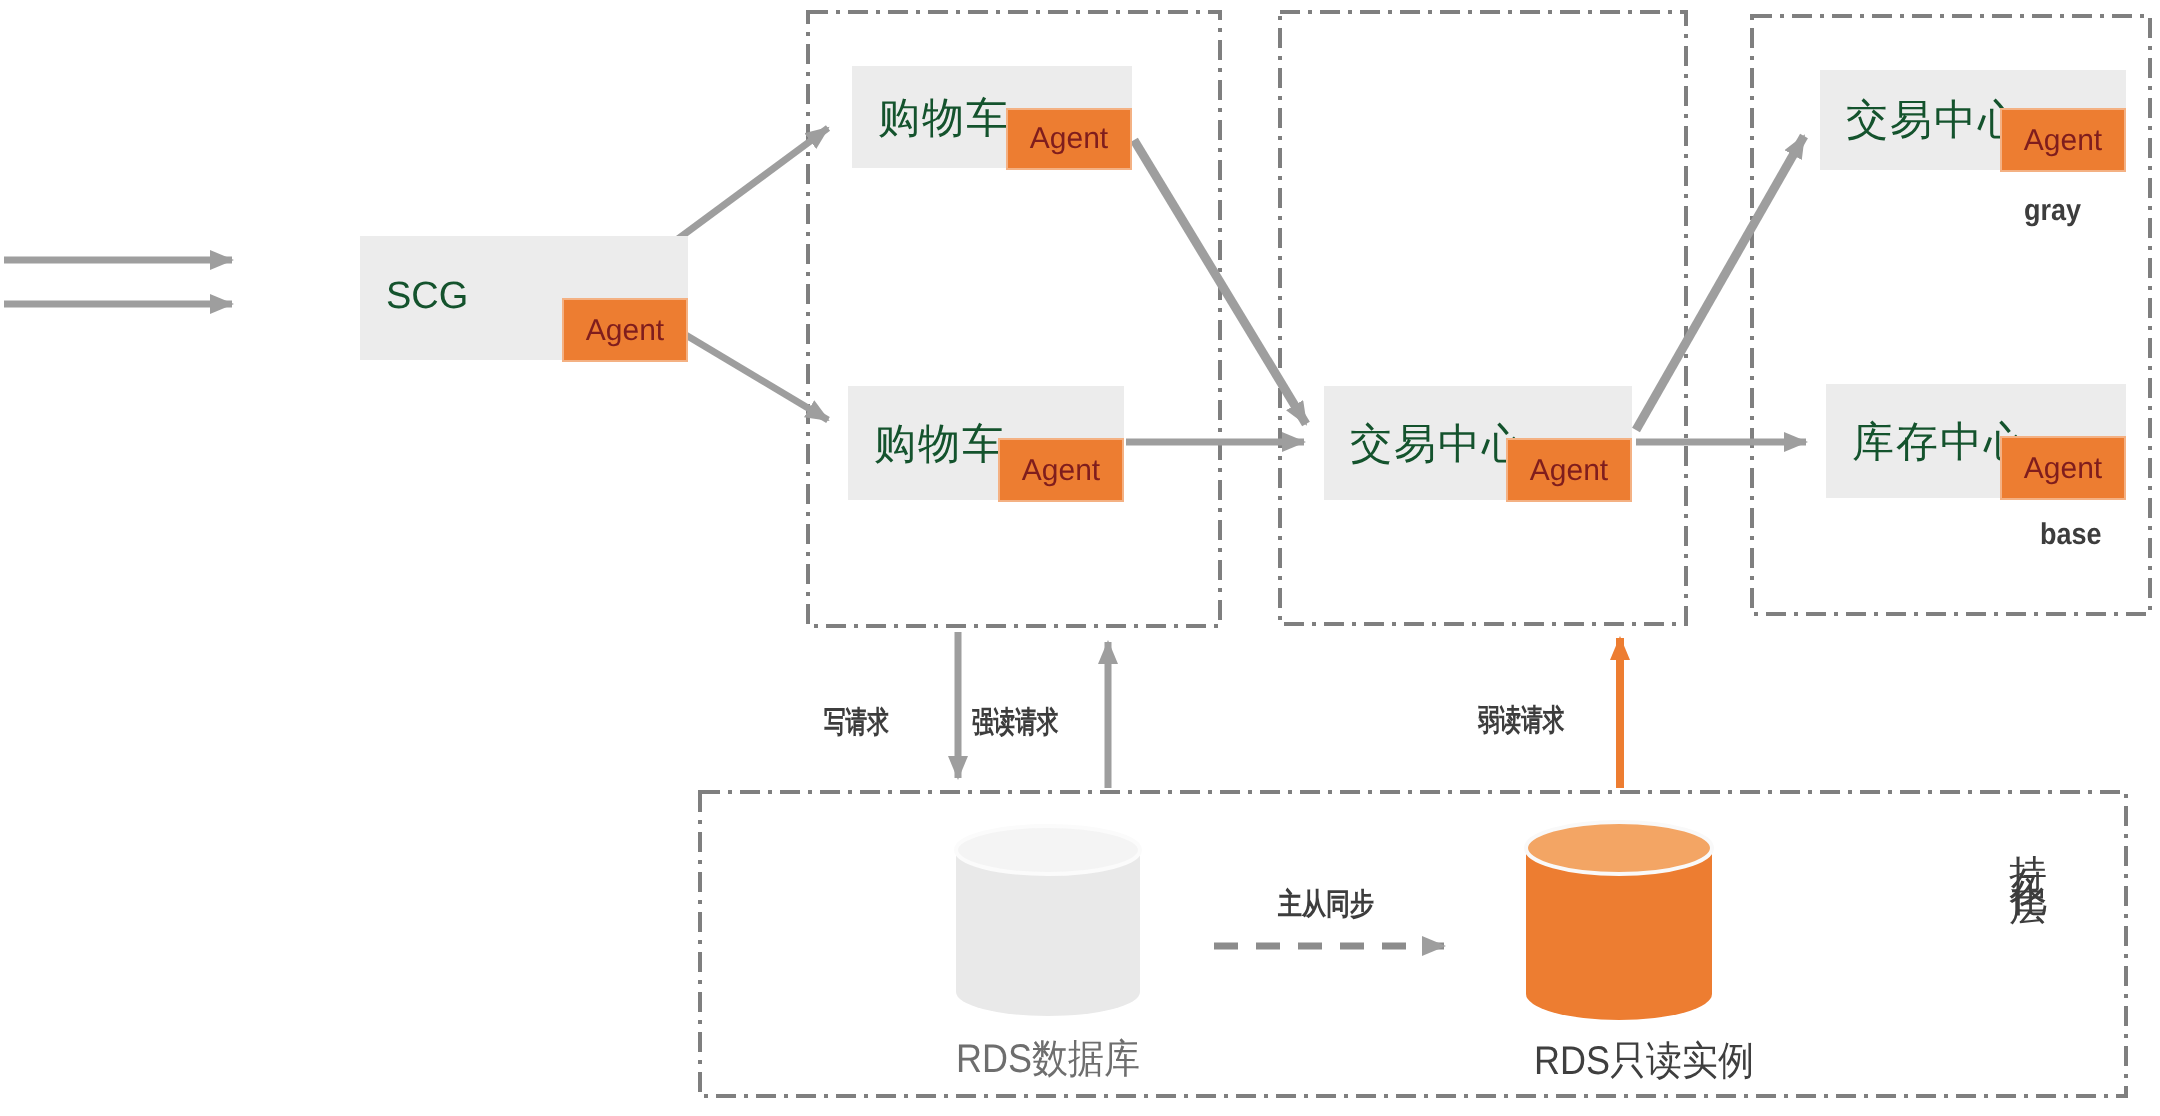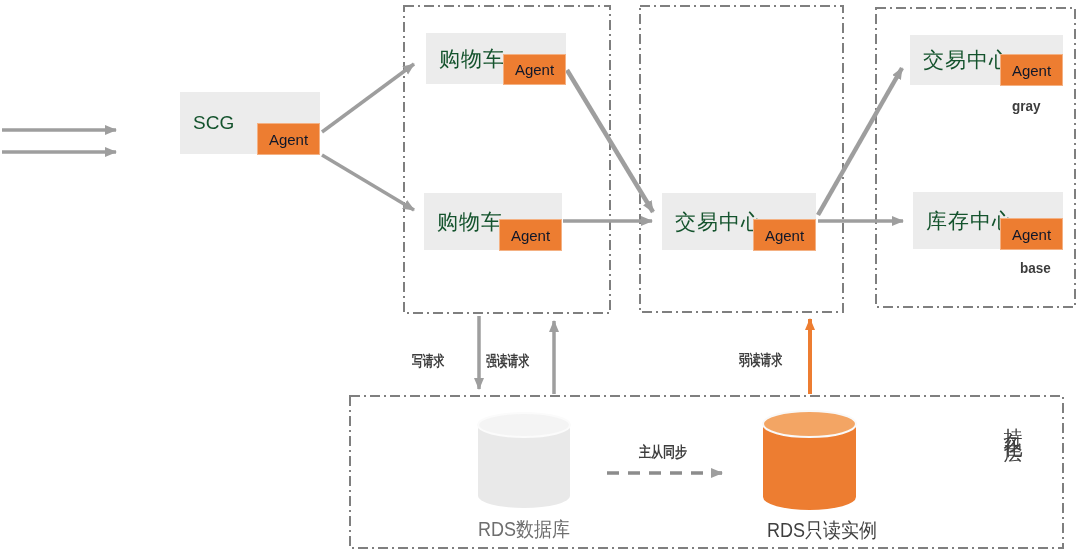--- a/index.html
+++ b/index.html
@@ -12,23 +12,23 @@
   
   .node{position:absolute;background:#ececec;z-index:2;}
   .node .label{
     position:absolute;left:13px;top:50%;transform:translateY(-50%);
     font-size:21px;color:#14532d;white-space:nowrap;letter-spacing:1px;
   }
   .agent{
     position:absolute;right:0;bottom:-1px;width:63px;height:32px;
     background:#ED7D31;border:1px solid #F4B183;box-sizing:border-box;
     display:flex;align-items:center;justify-content:center;
-    font-size:15px;color:#0f172a;z-index:3;
+    font-size:15px;color:#7f1d1d;z-index:3;
   }
-  #node-scg{left:180px;top:92px;width:140px;height:62px;}
+  #node-scg{left:180px;top:118px;width:164px;height:62px;}
   #node-scg .label{font-size:19px;letter-spacing:0;}
   #node-cart1{left:426px;top:33px;width:140px;height:51px;}
   #node-cart1 .agent{height:31px;}
   #node-cart2{left:424px;top:193px;width:138px;height:57px;}
   #node-trade-mid{left:662px;top:193px;width:154px;height:57px;}
   #node-trade-gray{left:910px;top:35px;width:153px;height:50px;}
   #node-inventory{left:913px;top:192px;width:150px;height:57px;}
 
   
   .env-tag{

